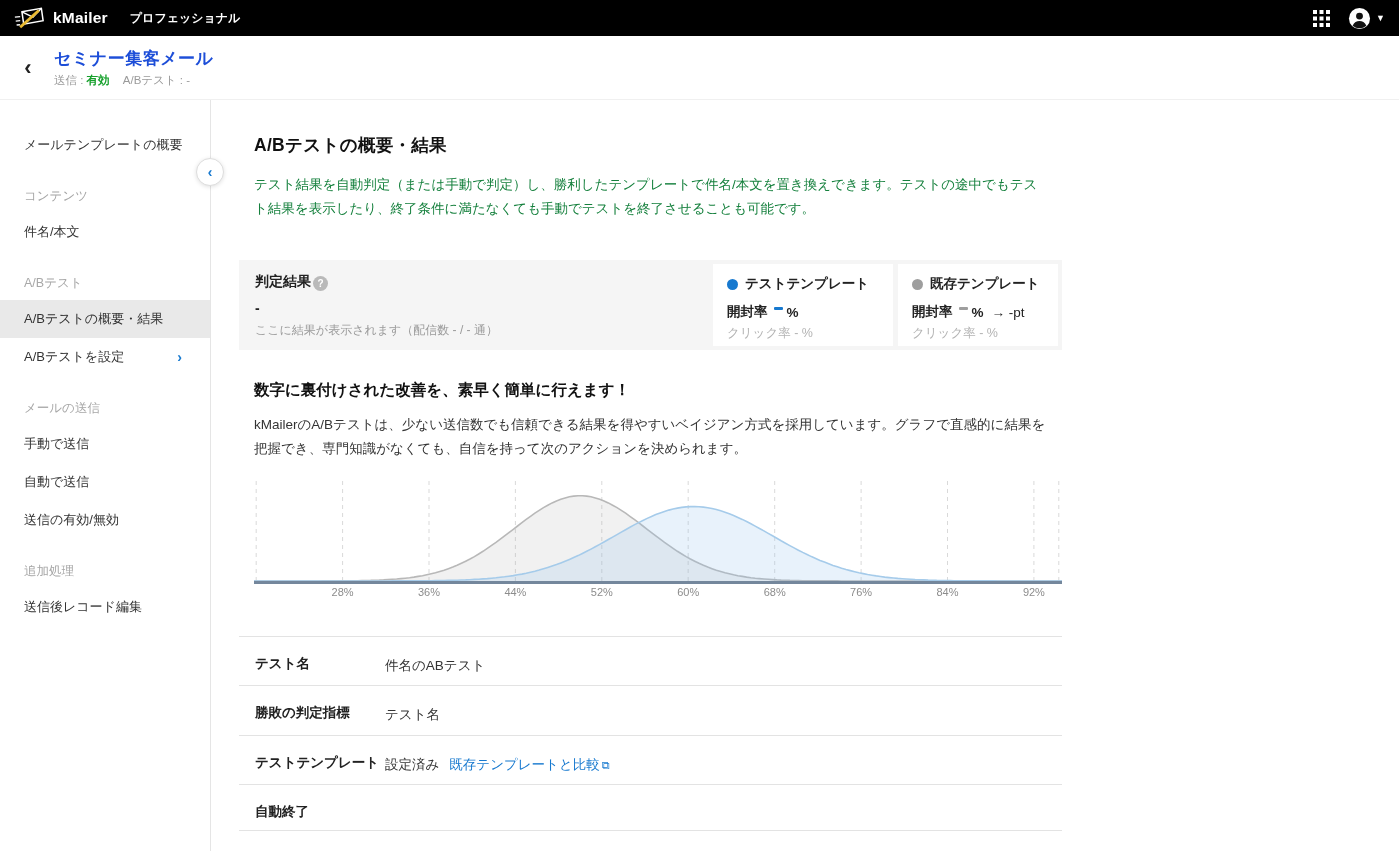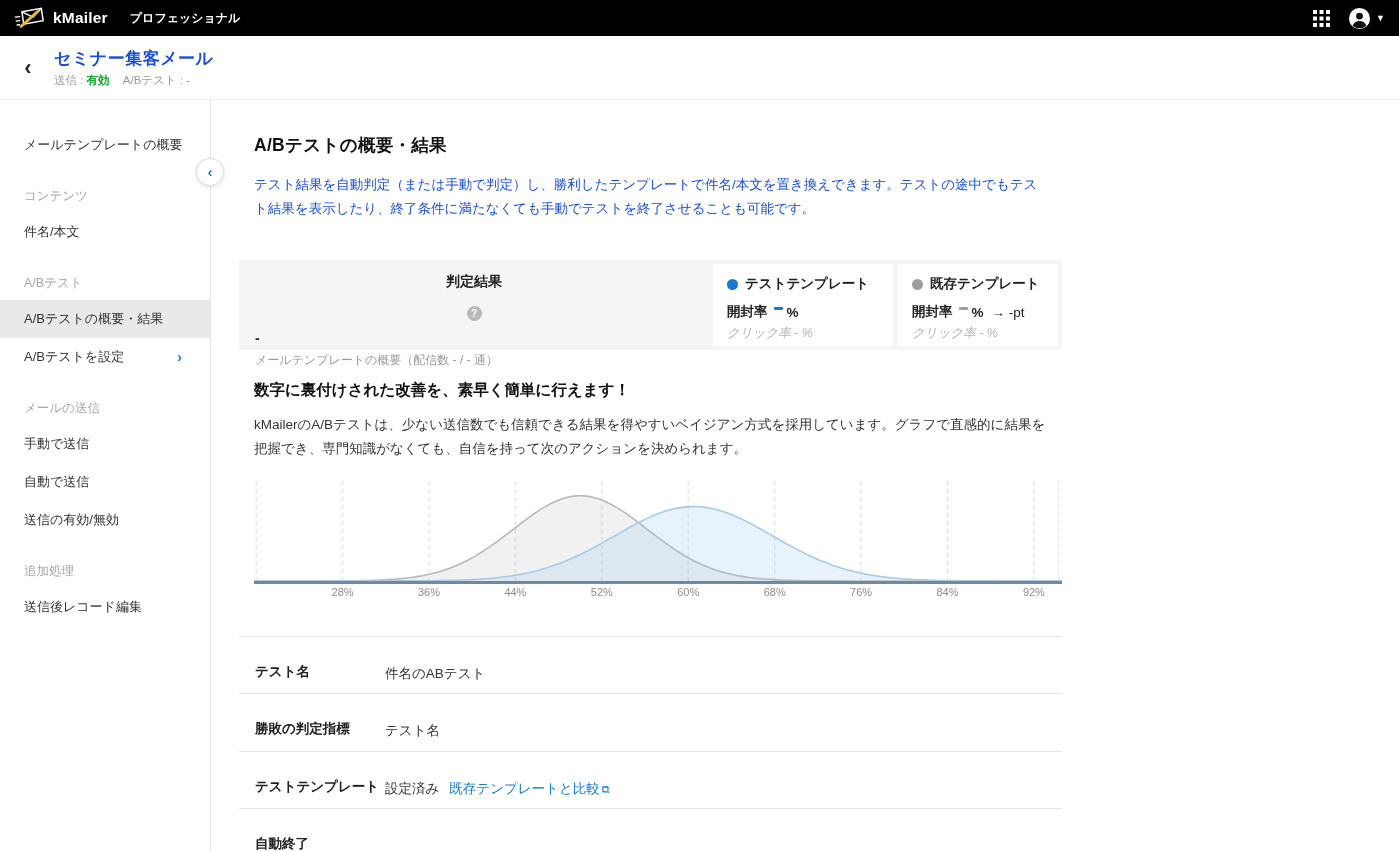--- a/index.html
+++ b/index.html
@@ -35,51 +35,51 @@
   .side-link .chev { margin-left:auto; margin-right:18px; color:var(--accent,#1779cf); font-weight:bold; font-size:14px; }
   .side-section { padding:24px 10px 8px 24px; color:#a7a7a7; font-size:12.5px; }
   .collapse-btn { position:absolute; right:-14px; top:58px; width:28px; height:28px; border-radius:50%;
     background:#fff; border:1px solid #ddd; box-shadow:0 1px 4px rgba(0,0,0,.12); z-index:3;
     display:flex; align-items:center; justify-content:center; color:var(--accent,#1779cf);
     font-weight:bold; font-size:14px; cursor:pointer; }
 
   
   .content { padding:33px 0 0 28px; width:851px; }
   .content h1 { font-size:17.5px; font-weight:bold; color:#111; margin-left:15px; letter-spacing:.3px; }
-  .intro { margin:16px 15px 0; font-size:13.5px; line-height:1.75; color:#1d4ed8; width:793px; }
+  .intro { margin:16px 15px 0; font-size:13.5px; line-height:1.75; color:#15803d; width:793px; }
 
   .result-panel { margin-top:40px; width:823px; height:90px; background:var(--panel-bg,#f5f5f5);
     display:flex; align-items:stretch; }
   .rp-left { flex:1; padding:13px 16px; }
-  .rp-title-row { display:flex; align-items:center; gap:15px;flex-direction:column; }
+  .rp-title-row { display:flex; align-items:flex-end; gap:2px; }
   .rp-title { font-size:14px; font-weight:bold; color:#222; }
   .help-icon { width:15px; height:15px; border-radius:50%; background:#b9b9b9; color:#fff;
     font-size:10px; font-weight:bold; display:flex; align-items:center; justify-content:center; cursor:pointer; }
   .rp-value { font-size:14px; font-weight:bold; margin-top:9px; color:#222; }
   .rp-hint { font-size:12px; color:var(--muted,#9a9a9a); margin-top:6px; }
 
   .cards { display:flex; gap:5px; padding:4px; }
   .card { background:#fff; padding:11px 14px; }
   .card.test { width:180px; }
   .card.existing { width:160px; }
   .card-title { display:flex; align-items:center; gap:7px; font-size:13.5px; font-weight:bold; color:#222; }
   .dot { width:11px; height:11px; border-radius:50%; flex-shrink:0; }
   .card-open { margin-top:10px; font-size:13.5px; font-weight:bold; color:#222; display:flex; align-items:center; }
   .dash-bar { display:inline-block; width:9px; height:3px; margin:0 4px 7px 6px; border-radius:1px; }
   .delta { margin-left:8px; font-weight:normal; }
-  .card-click { margin-top:4px; font-size:12.5px; color:#b3b3b3;font-style:italic; }
+  .card-click { margin-top:4px; font-size:12.5px; color:#b3b3b3; }
 
   .promo-title { margin:30px 15px 0; font-size:15.5px; font-weight:bold; color:#111; }
   .promo-body { margin:12px 15px 0; font-size:13.5px; line-height:1.75; color:#333; width:793px; }
 
   .chart-wrap { margin:16px 0 0 15px; width:808px; }
   svg text { font-family:"Liberation Sans","DejaVu Sans",sans-serif; }
 
   .details { margin-top:33px; width:823px; border-bottom:1px solid var(--border,#e3e3e3); font-size:13.5px; }
-  .detail-row { display:flex; border-top:1px solid var(--border,#e3e3e3); padding:26px 0 9px 16px; }
+  .detail-row { display:flex; border-top:1px solid var(--border,#e3e3e3); padding:18px 0 9px 16px; }
   .detail-label { width:130px; font-weight:bold; color:#222; flex-shrink:0; }
   .detail-value { color:#333; line-height:1.6; }
   .detail-value a { color:var(--accent,#1779cf); text-decoration:none; margin-left:10px; cursor:pointer; }
   .ext-icon { display:inline-block; margin-left:2px; color:var(--accent,#1779cf); font-size:11px; }
 </style>
 </head>
 <body>
 
 <header class="topbar">
   <div class="logo">
@@ -172,21 +172,21 @@
     <h1>A/Bテストの概要・結果</h1>
     <p class="intro">テスト結果を自動判定（または手動で判定）し、勝利したテンプレートで件名/本文を置き換えできます。テストの途中でもテスト結果を表示したり、終了条件に満たなくても手動でテストを終了させることも可能です。</p>
 
     <div class="result-panel">
       <div class="rp-left">
         <div class="rp-title-row">
           <span class="rp-title">判定結果</span>
           <span class="help-icon">?</span>
         </div>
         <div class="rp-value">-</div>
-        <div class="rp-hint">メールテンプレートの概要（配信数 - / - 通）</div>
+        <div class="rp-hint">ここに結果が表示されます（配信数 - / - 通）</div>
       </div>
       <div class="cards">
         <div class="card test">
           <div class="card-title">
             <span class="dot" style="background: rgb(23, 121, 207);"></span>
             <span>テストテンプレート</span>
           </div>
           <div class="card-open">
             <span>開封率</span>
               <span class="dash-bar" style="background: rgb(23, 121, 207);"></span>

